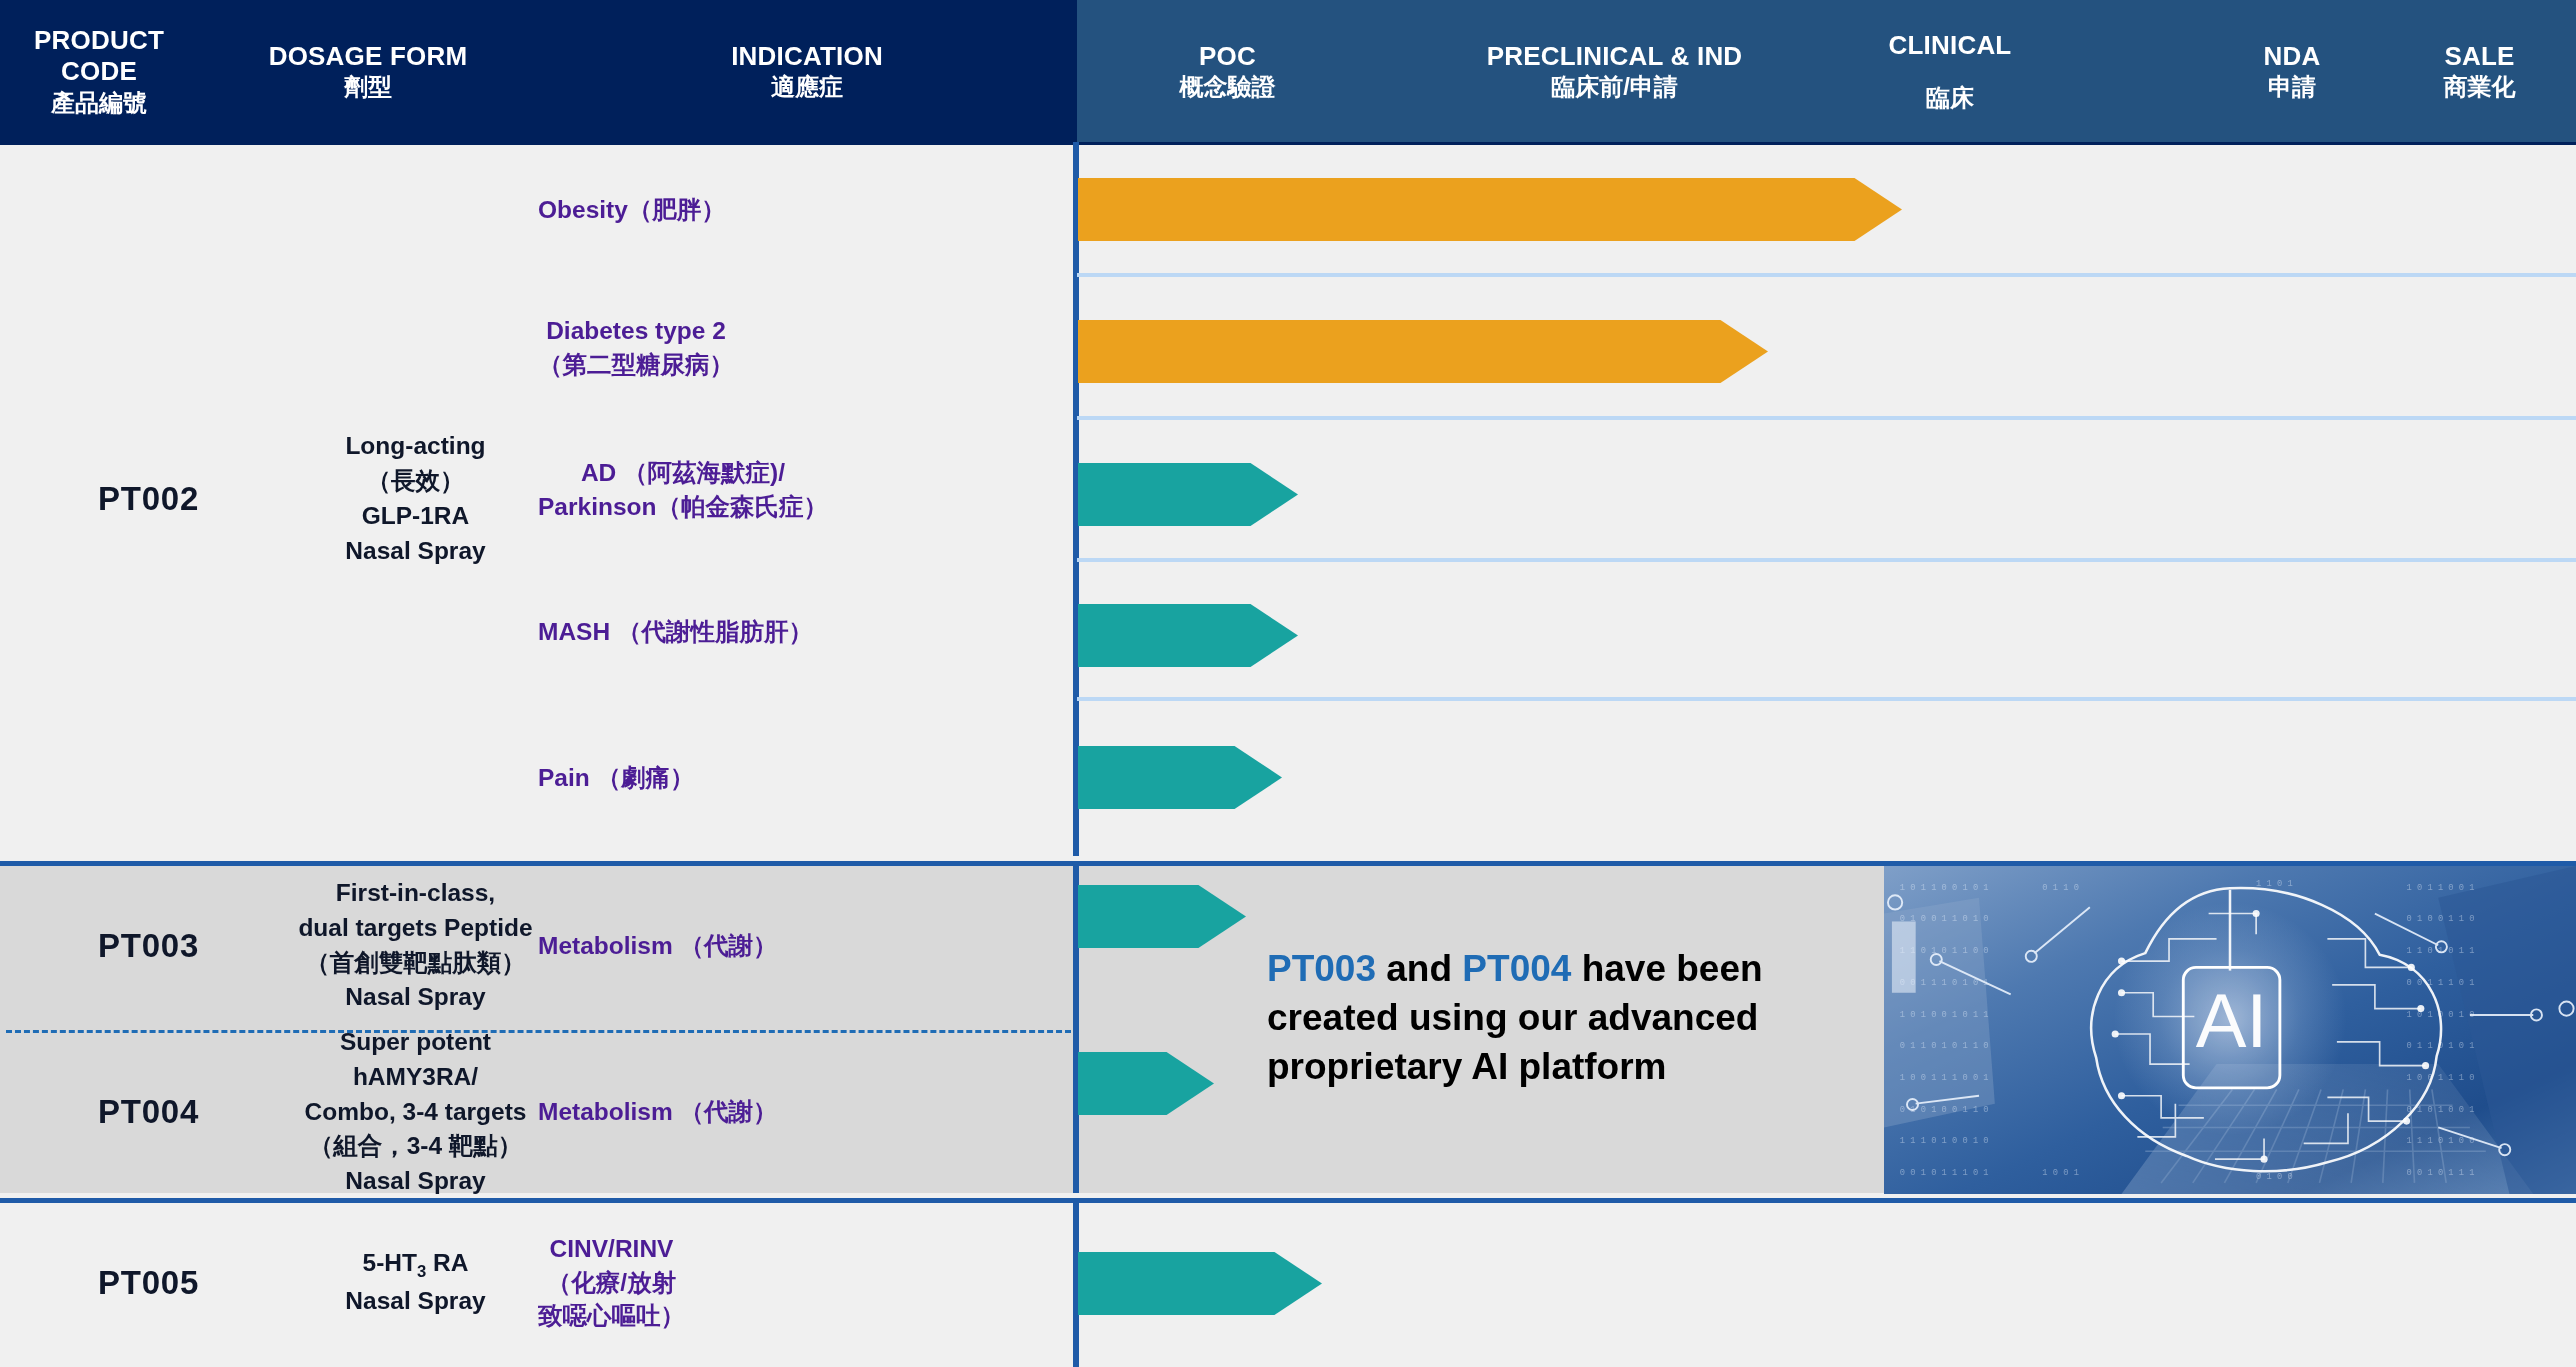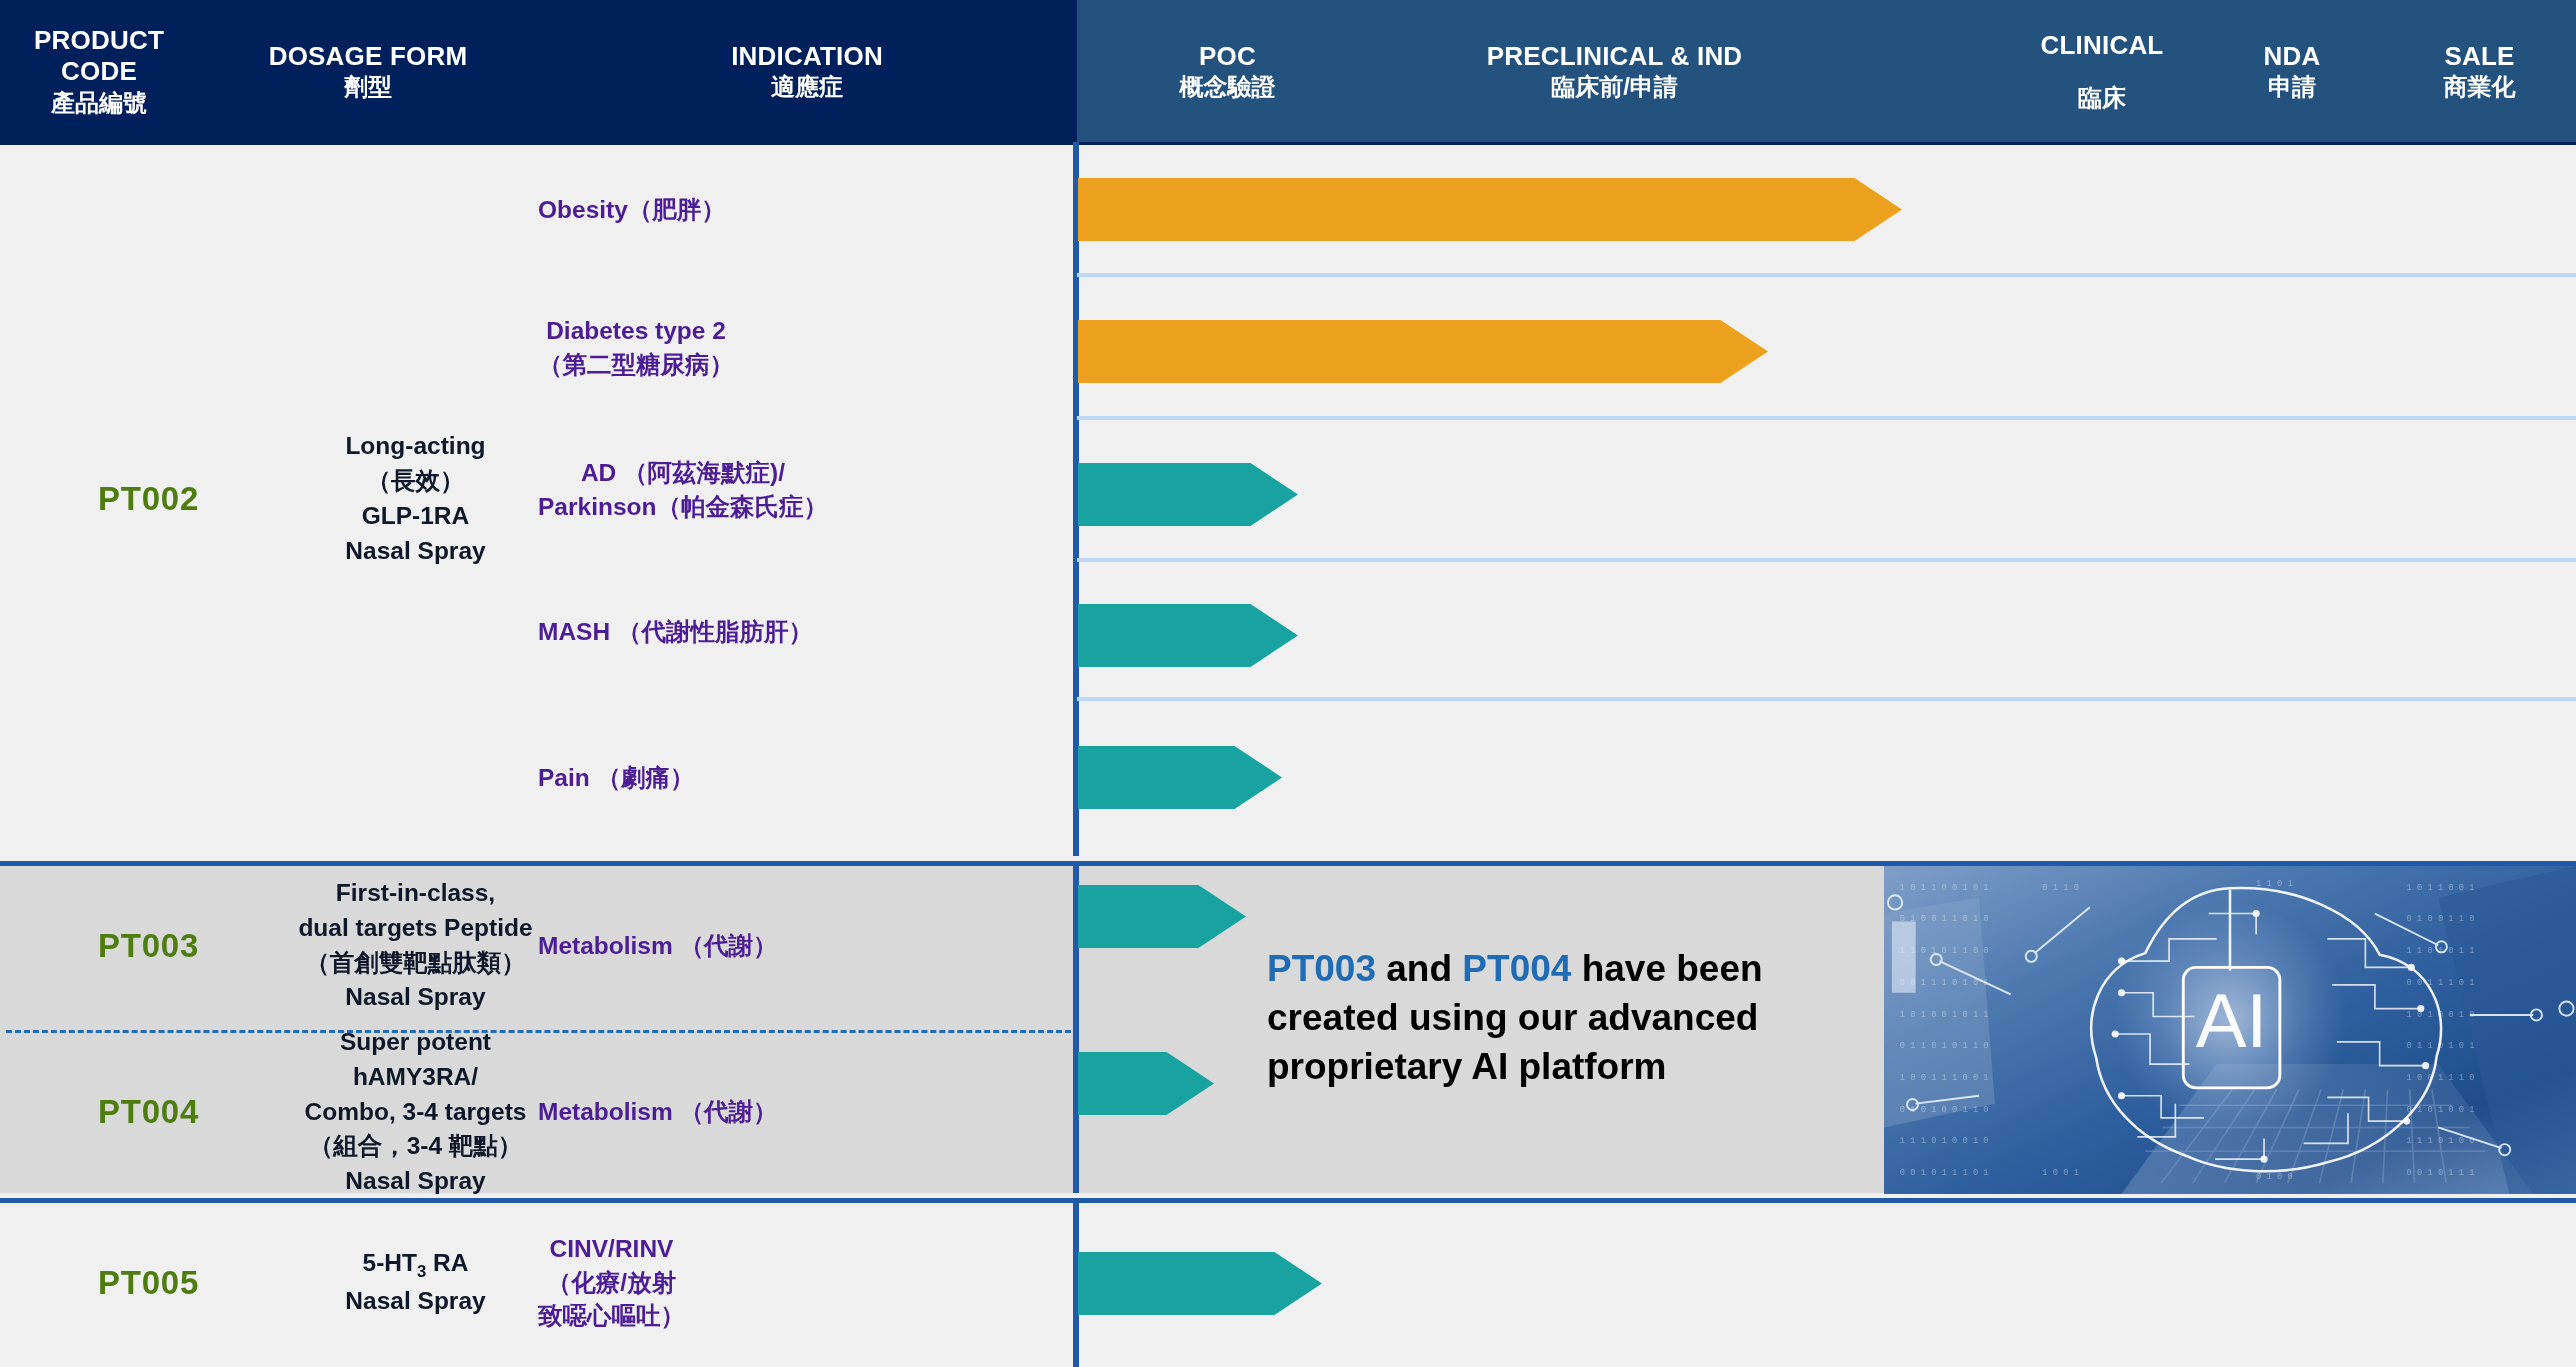--- a/index.html
+++ b/index.html
@@ -47,21 +47,21 @@
 
   .block-topline {
     position:absolute; left:0; top:0; width:2576px; height:4.7px;
     background:#1f5ba8;
   }
 
   
   .col-code {
     position:absolute; left:0; width:297px;
     display:flex; align-items:center; justify-content:center;
-    color:#4d7c0f; font-weight:bold; font-size:33px;
+    color:#0f172a; font-weight:bold; font-size:33px;
     letter-spacing:0.8px;
   }
   .col-dosage {
     position:absolute; left:297px; width:237px;
     display:flex; align-items:center; justify-content:center;
     color:#0f172a; font-size:24.5px; text-align:center; line-height:1.42;
     font-weight:600;
   }
   .col-indication {
     position:absolute; left:538px; width:538px;
@@ -141,21 +141,21 @@
     <div class="hcell" style="left:1077px;width:301px;">
       <div class="en">POC</div>
       <div class="zh">概念驗證</div>
     </div>
 
     <div class="hcell" style="left:1377px;width:475px;">
       <div class="en">PRECLINICAL &amp; IND</div>
       <div class="zh">臨床前/申請</div>
     </div>
 
-    <div class="hcell" style="left:1928px;width:348px;gap:22px;">
+    <div class="hcell" style="left:1776px;width:348px;gap:22px;">
       <div class="en">CLINICAL</div>
       <div class="zh">臨床</div>
     </div>
 
     <div class="hcell" style="left:2201px;width:182px;">
       <div class="en">NDA</div>
       <div class="zh">申請</div>
     </div>
 
     <div class="hcell" style="left:2383px;width:193px;">

